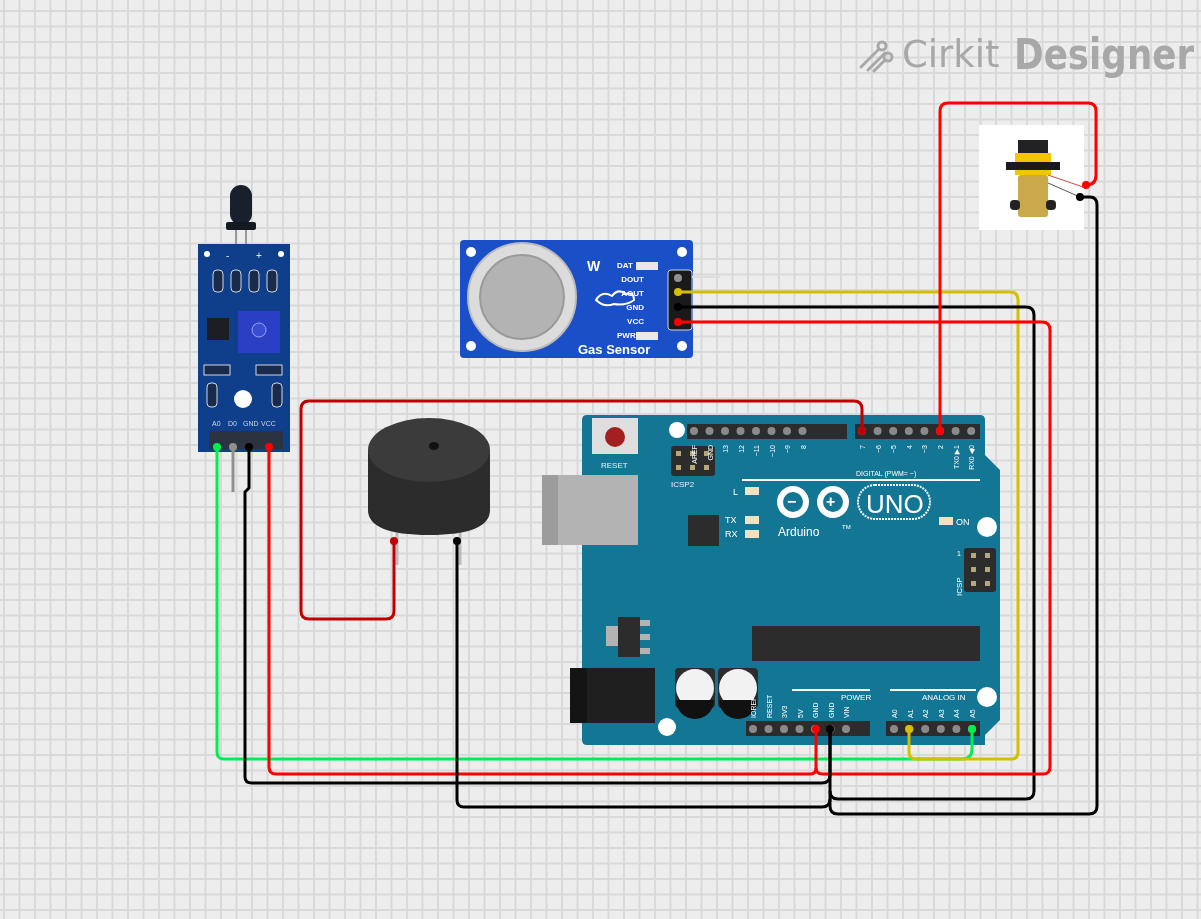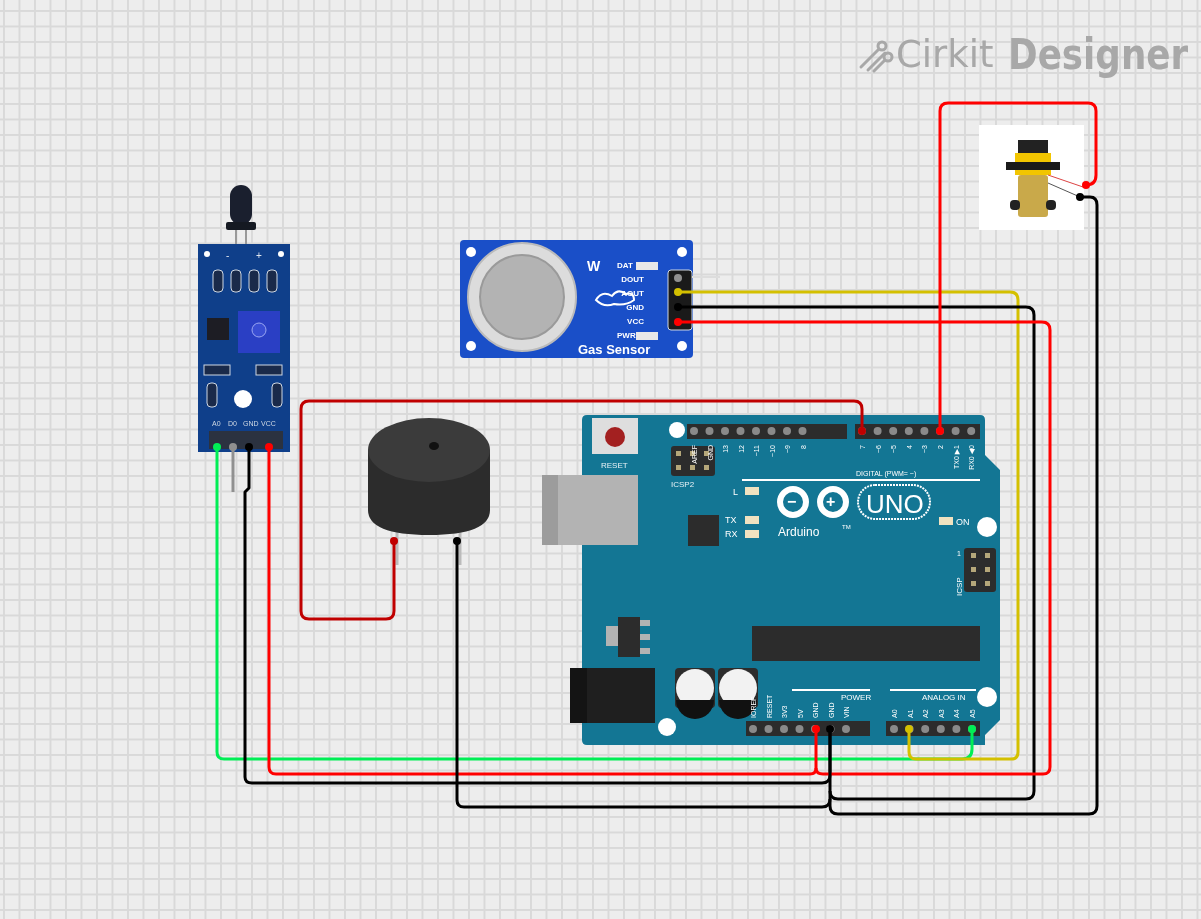--- a/index.html
+++ b/index.html
@@ -8,21 +8,21 @@
     background-color:#ededed;
     background-image:
       linear-gradient(to right, #d9d9d9 1.5px, transparent 1.5px),
       linear-gradient(to bottom, #d9d9d9 1.5px, transparent 1.5px);
     background-size:15.5px 15.5px;
     background-position:3px 10px;
     font-family:"Liberation Sans", sans-serif;
   }
   .abs { position:absolute; }
   .logo { left:858px; top:30px; display:flex; align-items:center; color:#a8a8a8; }
-  .logo .ck { font-size:37px; font-family:"DejaVu Sans", sans-serif; letter-spacing:0px; margin-left:2px;text-align:center; }
+  .logo .ck { font-size:37px; font-family:"DejaVu Sans", sans-serif; letter-spacing:0px; margin-left:8px;text-align:center; }
   .logo .ds { font-size:42px; font-weight:bold; font-family:"DejaVu Sans", sans-serif; margin-left:14px; letter-spacing:0px; transform:scaleX(0.85); transform-origin:left; }
   svg text { font-family:"Liberation Sans", sans-serif; }
 </style>
 </head>
 <body>
 
 <div class="abs logo">
   <svg width="36" height="36" viewBox="0 0 36 36">
     <g stroke="#a8a8a8" stroke-width="3" fill="none" stroke-linecap="round">
       <line x1="3" y1="30" x2="20" y2="13"></line>

